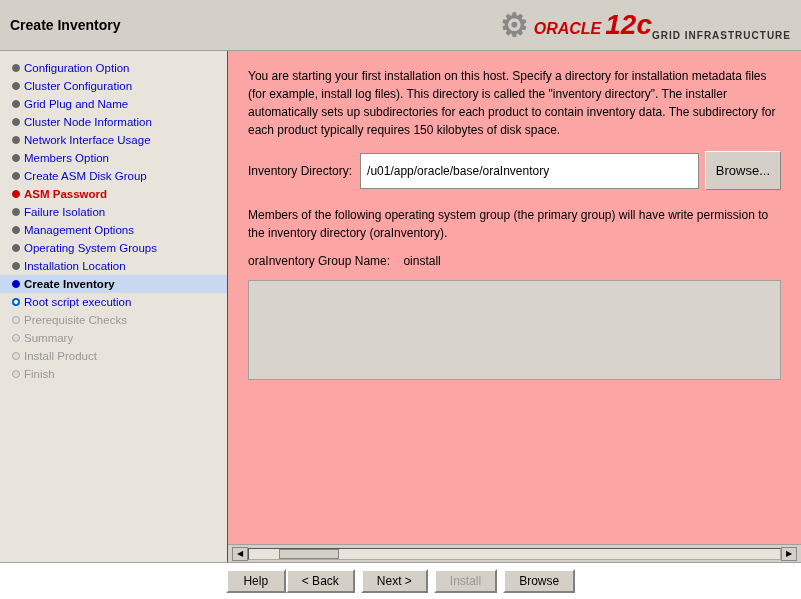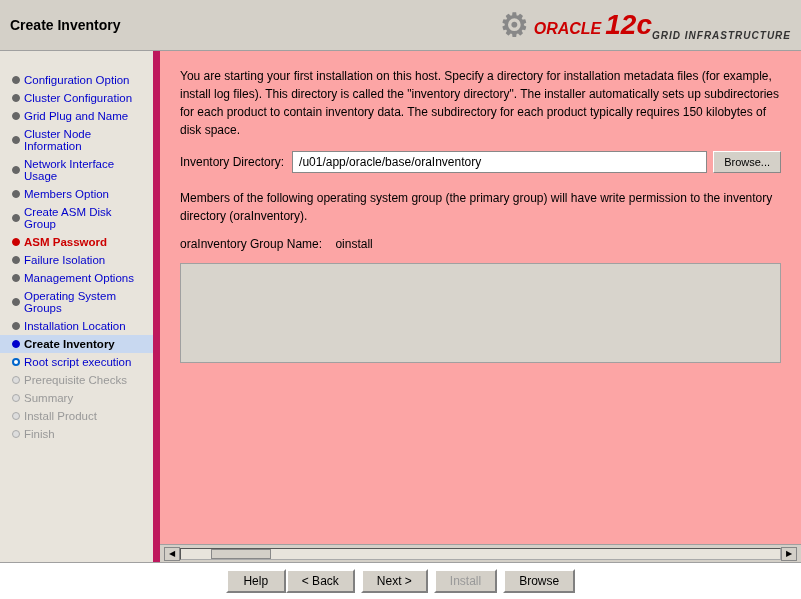--- a/index.html
+++ b/index.html
@@ -36,21 +36,20 @@
       font-size: 16px;
       font-weight: bold;
       font-style: italic;
     }
     .oracle-logo-sub {
       font-size: 10px;
       font-weight: bold;
       color: #333;
       text-transform: uppercase;
       letter-spacing: 1px;
-      font-style: italic;
     }
     .oracle-logo-version {
       font-size: 28px;
       font-weight: bold;
       color: #cc0000;
       font-style: italic;
     }
     .gear-icon {
       font-size: 32px;
       color: #888;
@@ -58,25 +57,25 @@
 
     
     .main-content {
       display: flex;
       flex: 1;
       overflow: hidden;
     }
 
     
     .sidebar {
-      width: 160px;
+      width: 228px;
       background: #e8e4dc;
-      border-right: 7px solid #be185d;
+      border-right: 1px solid #be185d;
       overflow-y: auto;
-      padding: 20px 0;
+      padding: 8px 0;
       flex-shrink: 0;
     }
     .sidebar-item {
       display: flex;
       align-items: center;
       padding: 3px 8px 3px 24px;
       cursor: pointer;
       color: #0000cc;
       font-size: 11.5px;
       position: relative;
@@ -154,32 +153,32 @@
       margin-right: 8px;
       white-space: nowrap;
       color: #000;
     }
     .form-input {
       flex: 1;
       border: 1px solid #888;
       background: #fff;
       padding: 3px 6px;
       font-size: 12px;
-      height: 22px;
+      height: 36px;
     }
     .browse-btn {
       margin-left: 6px;
       padding: 2px 10px;
       background: #d4d0c8;
       border: 1px solid #888;
       border-top-color: #fff;
       border-left-color: #fff;
-      font-size: 11px;
+      font-size: 13px;
       cursor: pointer;
-      height: 22px;
+      height: 39px;
     }
 
     .permission-text {
       margin-bottom: 8px;
       line-height: 1.5;
       color: #000;
     }
     .group-info {
       font-size: 12px;
       color: #000;

